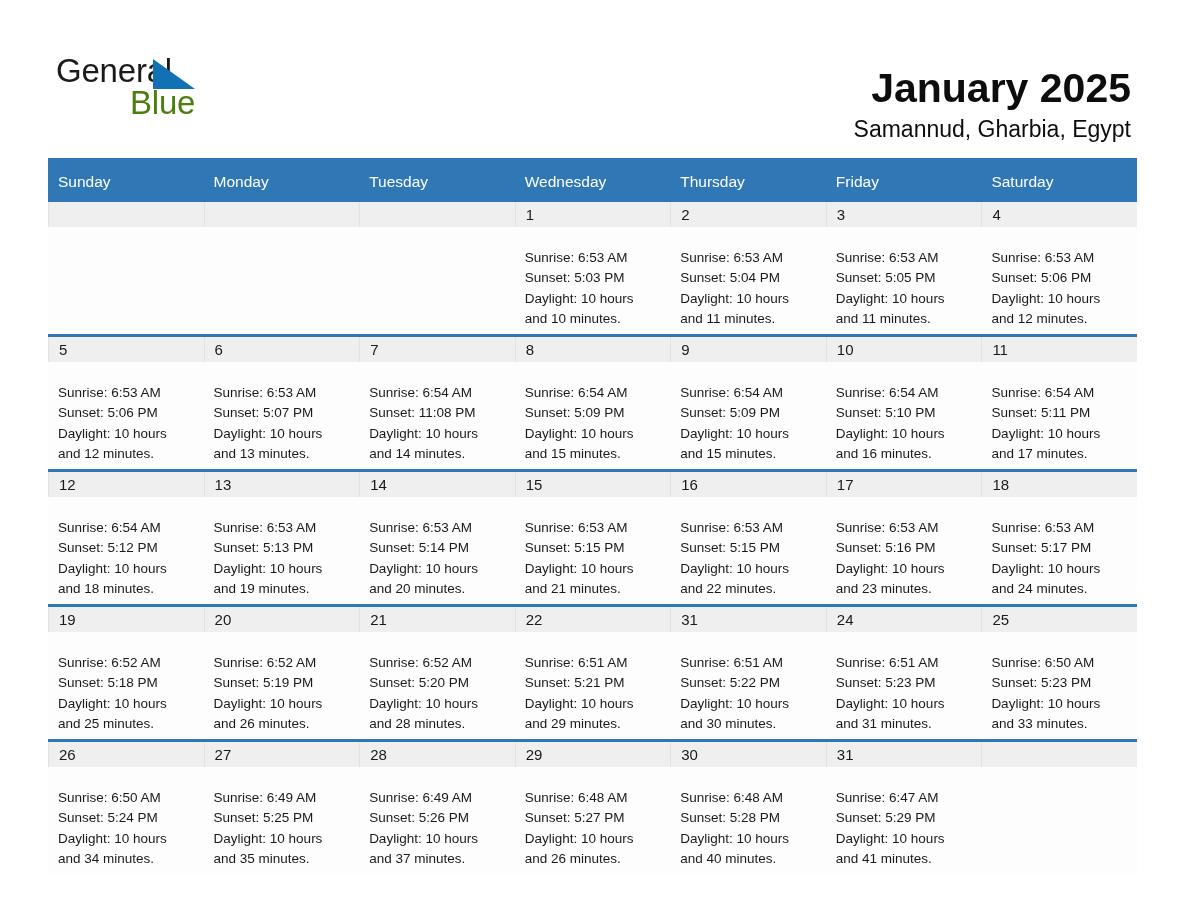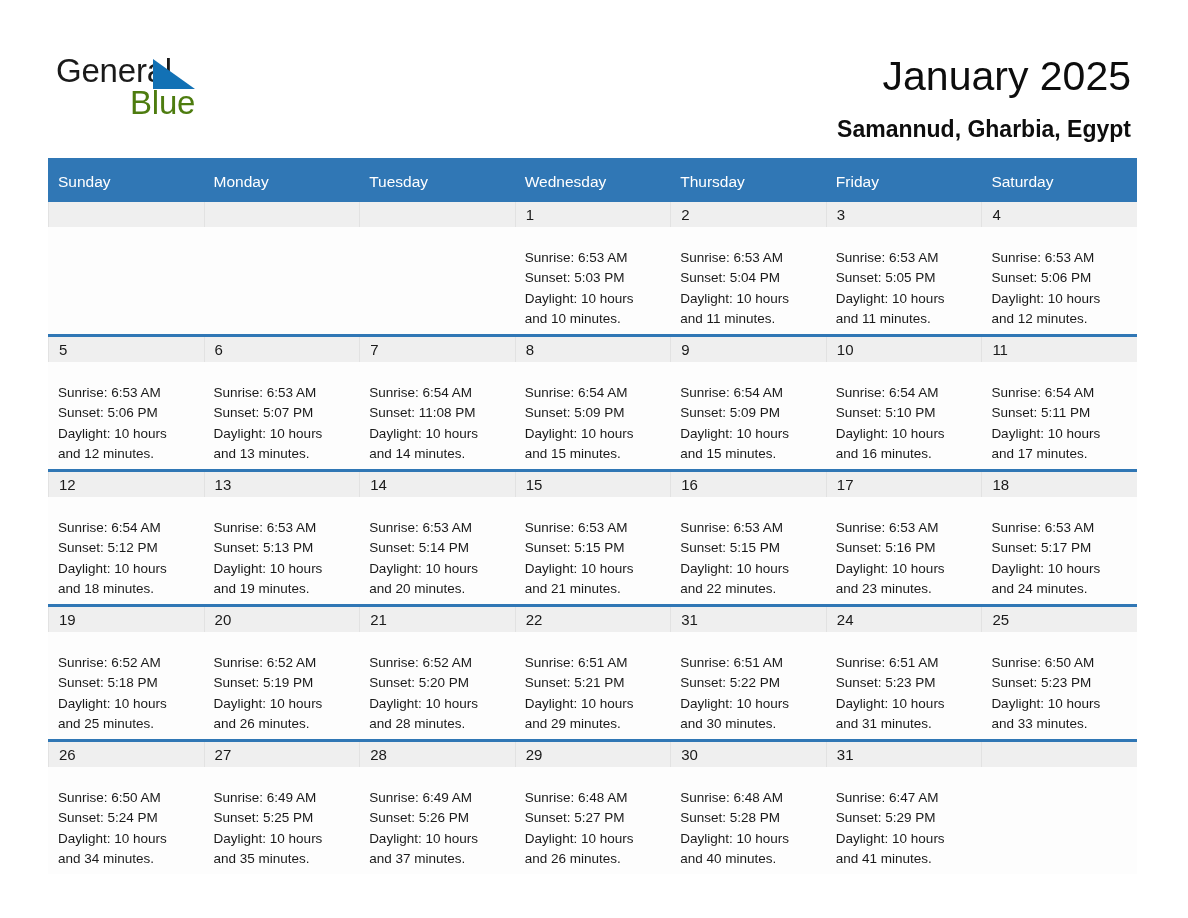--- a/index.html
+++ b/index.html
@@ -61,35 +61,35 @@
     top: 32px;
     font-size: 33px;
     line-height: 38px;
     color: #4d7c0f;
     letter-spacing: -0.2px;
     font-weight: 400;
   }
   .title {
     position: absolute;
     right: 57px;
-    top: 52px;
+    top: 64px;
     font-size: 41px;
     line-height: 48px;
-    font-weight: 400;
+    font-weight: 700;
     color: #0d0d0d;
     text-align: right;
     white-space: nowrap;
   }
   .subtitle {
     position: absolute;
     right: 57px;
     top: 115px;
     font-size: 23px;
     line-height: 28px;
-    font-weight: 700;
+    font-weight: 400;
     color: #0d0d0d;
     text-align: right;
     white-space: nowrap;
   }
 
   
   .calendar {
     position: absolute;
     left: 48px;
     top: 158px;

